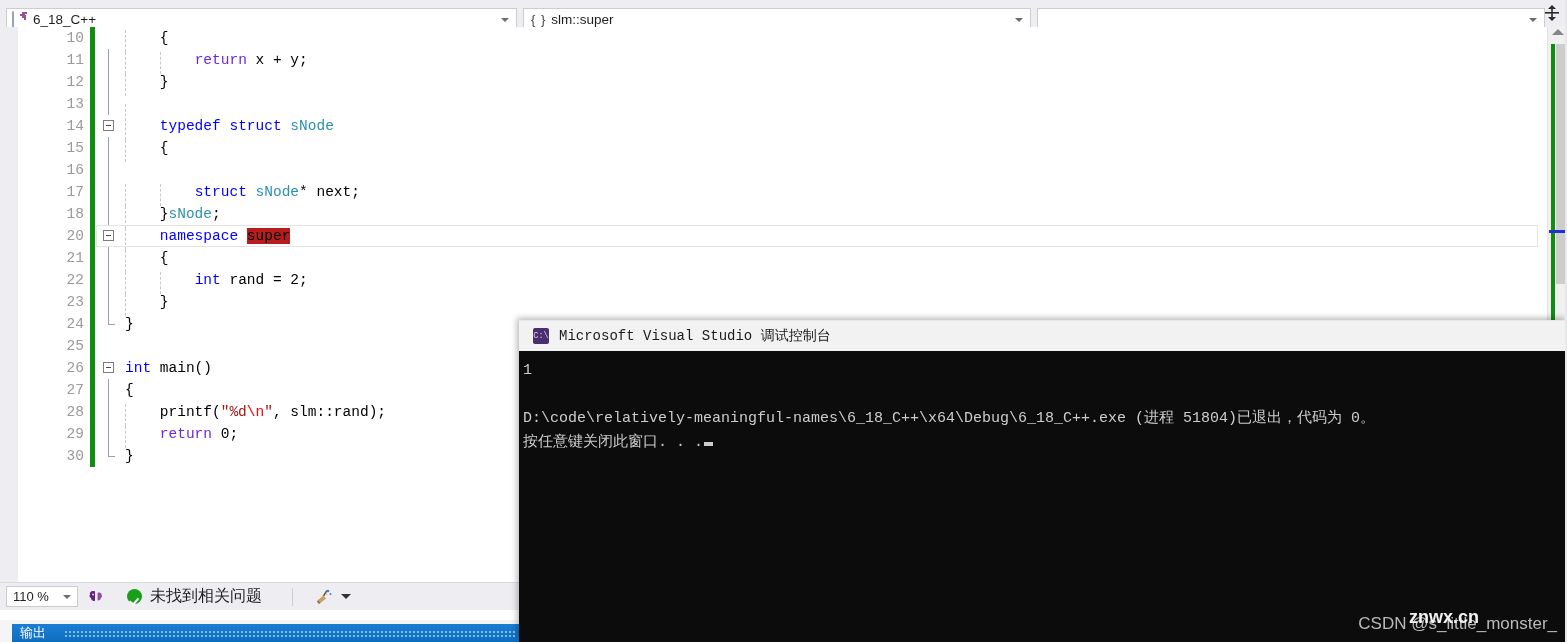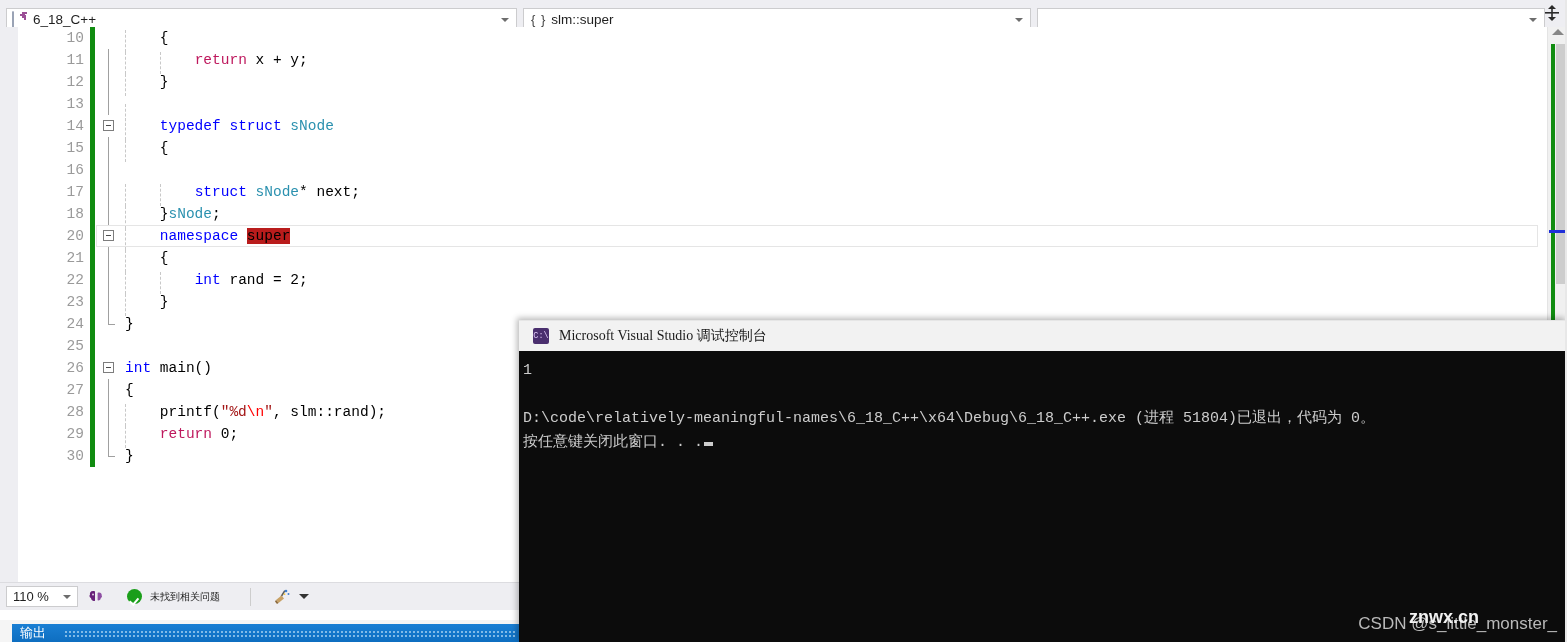--- a/index.html
+++ b/index.html
@@ -162,21 +162,21 @@
   }
   .ind {
     position: absolute; top: 0;
     width: 1px; height: 22px;
     border-left: 1px dashed #c8c8c8;
   }
   .txt { position: relative; }
 
   
   .kw   { color: #0000ff; }
-  .ctrl { color: #be185d; }
+  .ctrl { color: #6d28d9; }
   .type { color: #2b91af; }
   .str  { color: #a31515; }
   .esc  { color: #ff0000; }
   .num  { color: #000000; }
   .plain{ color: #000000; }
   .hl-ref { background: #b91c1c; }
 
   .current-line {
     position: absolute;
     left: 88px; top: 0;
@@ -260,21 +260,21 @@
     margin-left: 22px;
   }
   .check-circle::after {
     content:""; position:absolute;
     left: 3.5px; top: 7px;
     width: 4px; height: 7px;
     border-right: 2px solid #ffffff;
     border-bottom: 2px solid #ffffff;
     transform: rotate(40deg);
   }
-  .st-text { font-size: 10px; color: #1e1e1e; margin-left: 8px; }
+  .st-text { font-size: 16px; color: #1e1e1e; margin-left: 8px; }
   .st-sep {
     width: 1px; height: 18px; background: #cdcdcd; margin-left: 30px;
   }
   .broom { margin-left: 22px; display:flex; align-items:center; }
   .broom-arrow {
     width: 0; height: 0;
     border-left: 5px solid transparent;
     border-right: 5px solid transparent;
     border-top: 5px solid #333;
     margin-left: 8px;
@@ -332,21 +332,21 @@
     background: #4a2f6e;
     border-radius: 2px;
     color: #dcc6f5;
     font-size: 8.5px;
     font-family: "Liberation Mono", monospace;
     display: flex; align-items: center; justify-content: center;
     line-height: 1;
   }
   .console-title-text {
     font-size: 14px; color: #1b1b1b;
-    font-family: Liberation Serif, serif;
+    font-family: Liberation Mono, monospace;
   }
   .console-body {
     position: absolute;
     left: 0; top: 31px;
     width: 1048px; height: 291px;
     background: #0c0c0c;
     padding: 8px 0 0 4px;
     font-family: "Liberation Mono", monospace;
     font-size: 15px;
     color: #cccccc;

